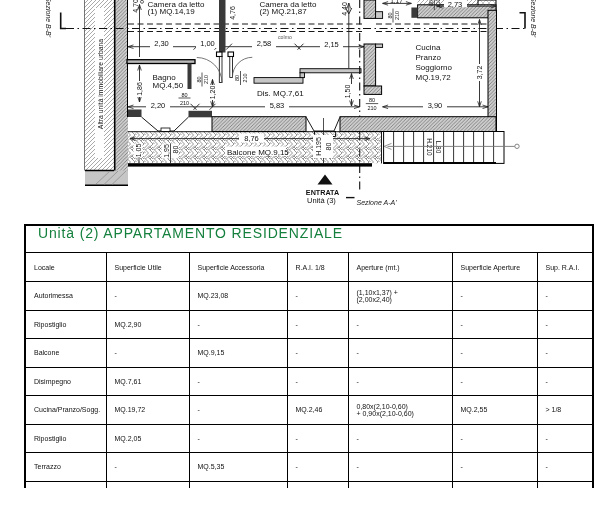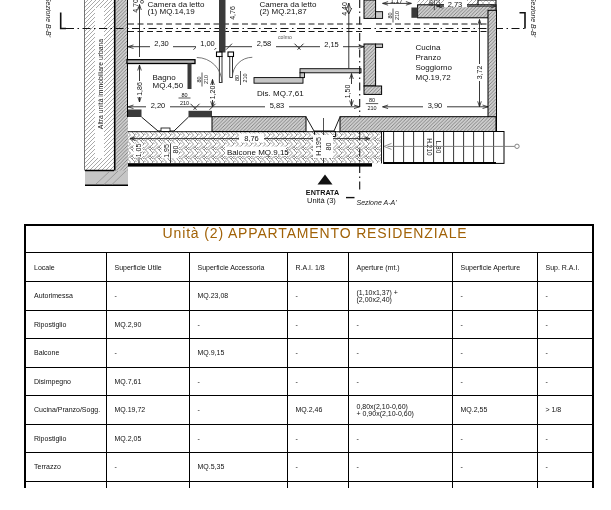--- a/index.html
+++ b/index.html
@@ -361,21 +361,21 @@
           <col style="width:83px">
           <col style="width:98px">
     <col style="width:61px">
           <col style="width:104px">
           <col style="width:85px">
           <col style="width:56px">
   </colgroup>
 
   <tbody>
           <tr>
-            <td colspan="7" style="height:25px;text-align:center;padding:1px 0 0 12px;font-size:14px;letter-spacing:0.85px;line-height:13px;color:#a16207;vertical-align:top;">Unità (2) APPARTAMENTO RESIDENZIALE</td>
+            <td colspan="7" style="height:25px;text-align:left;padding:1px 0 0 12px;font-size:14px;letter-spacing:0.85px;line-height:13px;color:#15803d;vertical-align:top;">Unità (2) APPARTAMENTO RESIDENZIALE</td>
           </tr>
 
   <tr>
     <td style="height:28px">Locale</td>
             <td>Superficie Utile</td>
             <td>Superficie Accessoria</td>
     <td>R.A.I. 1/8</td>
             <td>Aperture (mt.)</td>
             <td>Superficie Aperture</td>
             <td>Sup. R.A.I.</td>

